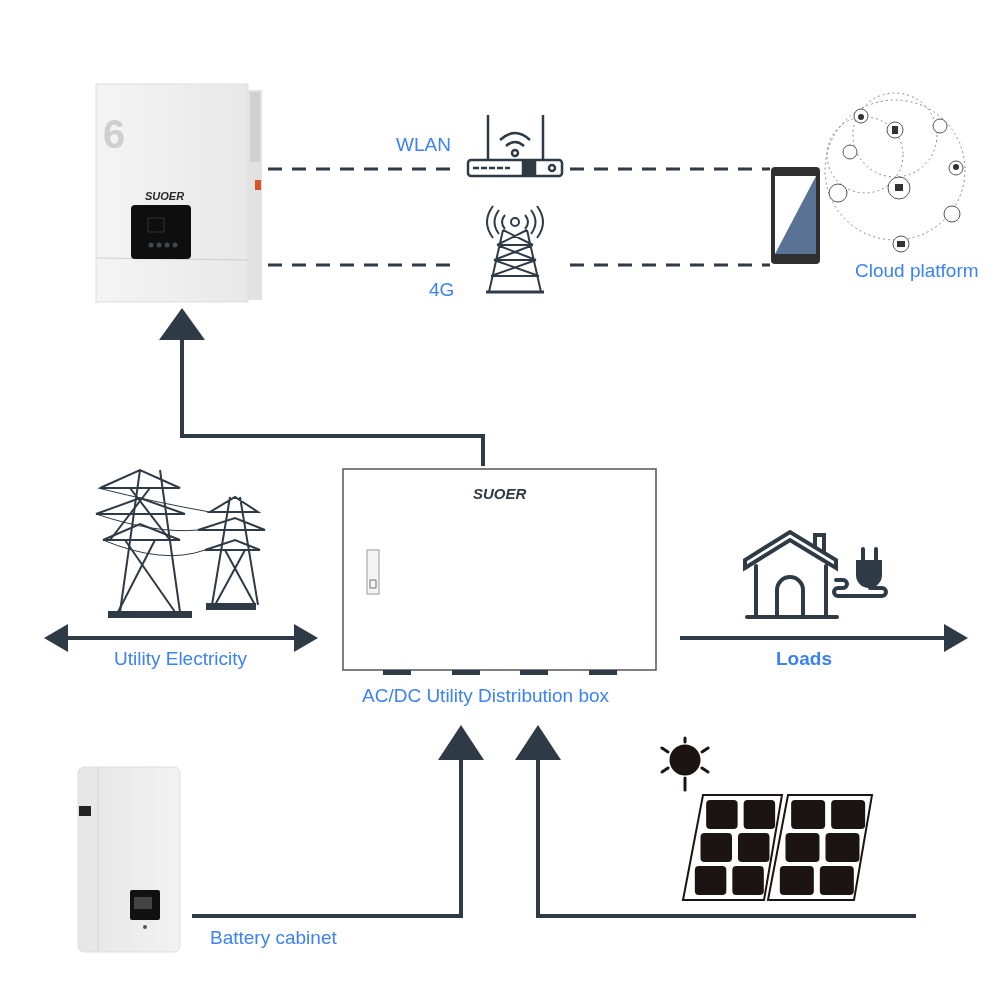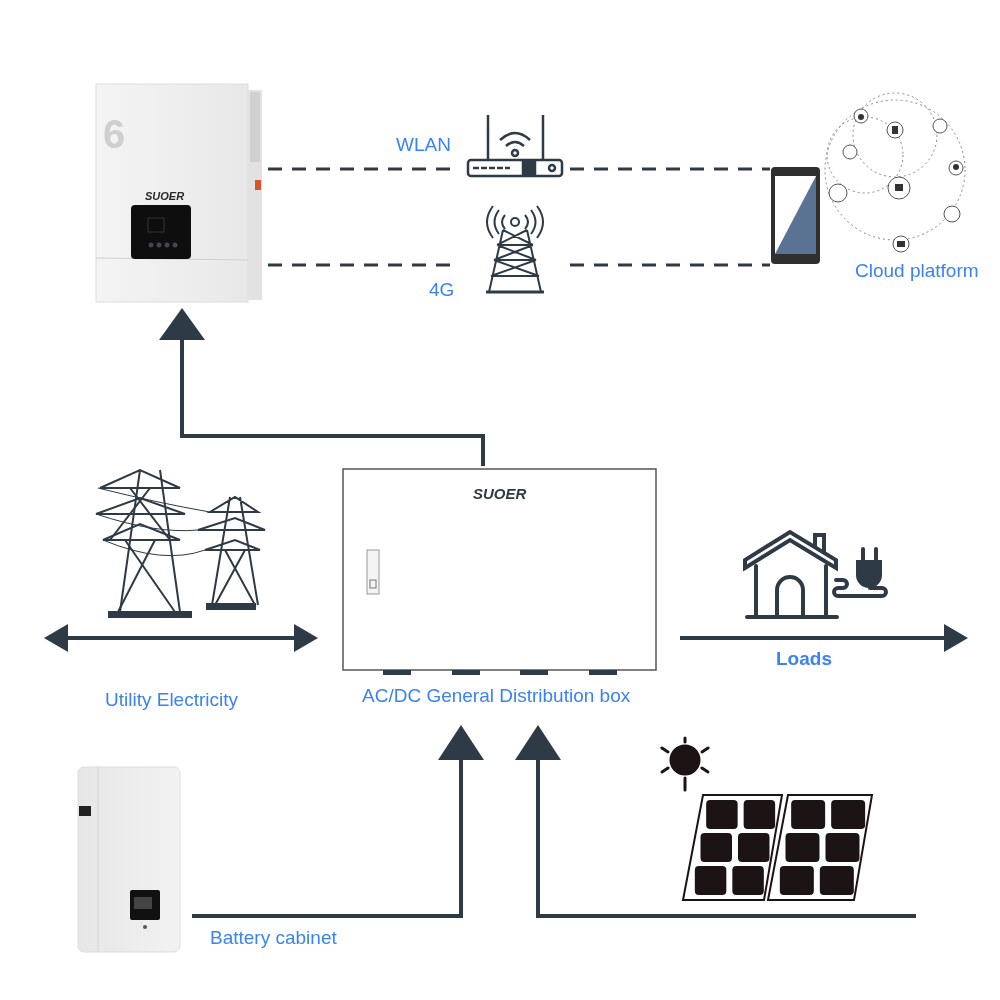--- a/index.html
+++ b/index.html
@@ -185,16 +185,16 @@
       <rect x="825.4857142857143" y="833" width="34" height="29" rx="4" fill="#1c1414" transform="skewX(0)"></rect>
       <rect x="779.8285714285714" y="866" width="34" height="29" rx="4" fill="#1c1414" transform="skewX(0)"></rect>
       <rect x="819.8285714285714" y="866" width="34" height="29" rx="4" fill="#1c1414" transform="skewX(0)"></rect>
     </g>
 
 </svg>
 
 <div class="lbl" style="left:396px;top:134px;">WLAN</div>
 <div class="lbl" style="left:429px;top:231px;margin-top:48px;">4G</div>
 <div class="lbl" style="left:855px;top:260px;">Cloud platform</div>
-<div class="lbl" style="left:105px;top:648px;margin-top:41px;">Utility  Electricity</div>
+<div class="lbl" style="left:114px;top:648px;">Utility  Electricity</div>
 <div class="lbl" style="left:776px;top:648px;font-weight:bold;">Loads</div>
-<div class="lbl" style="left:362px;top:685px;">AC/DC General Distribution box</div>
+<div class="lbl" style="left:362px;top:685px;">AC/DC Utility Distribution box</div>
 <div class="lbl" style="left:193px;top:927px;margin-left:17px;">Battery cabinet</div>
 
 </body></html>

